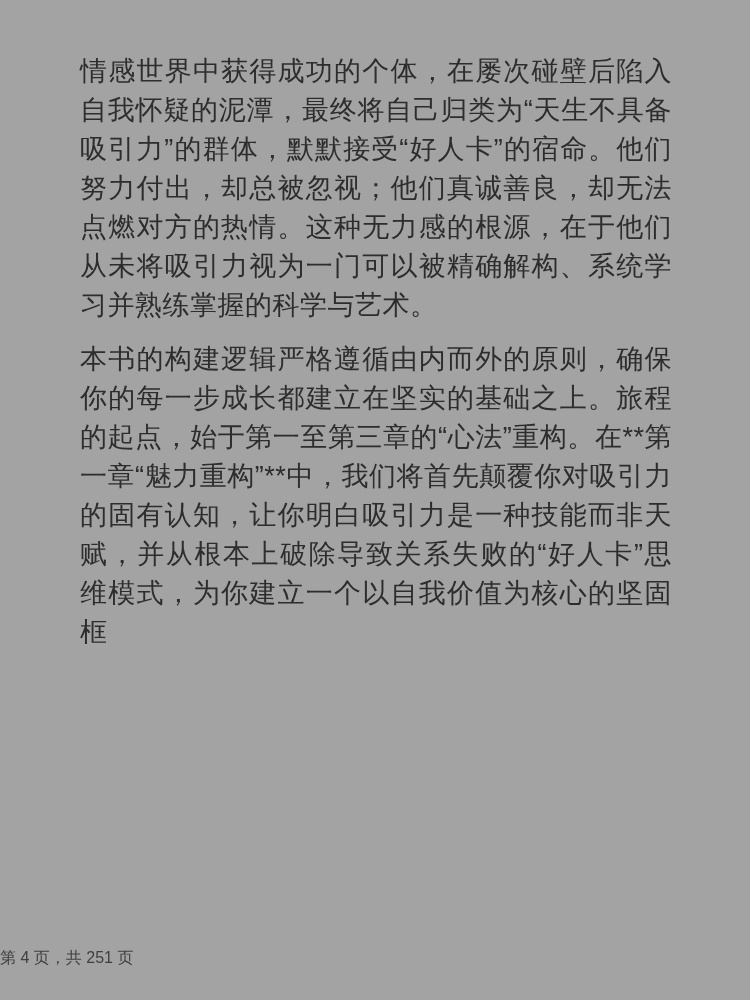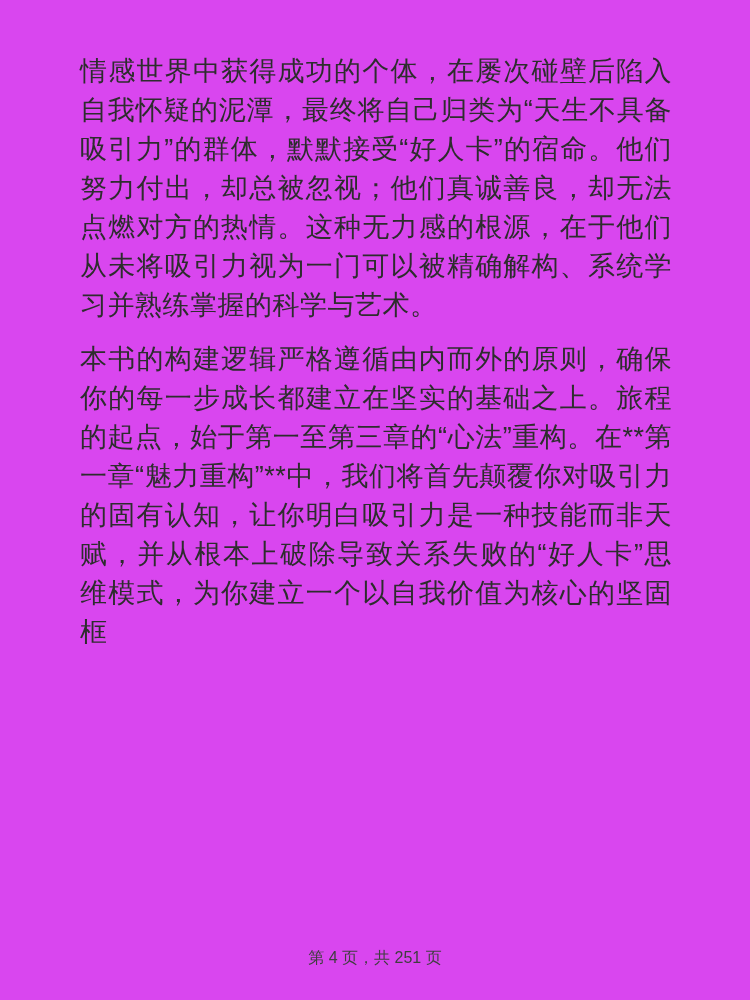--- a/index.html
+++ b/index.html
@@ -10,21 +10,21 @@
   body {
     width: 750px;
     height: 1000px;
     overflow: hidden;
     font-family: "Liberation Sans", "DejaVu Sans", sans-serif;
   }
   .page {
     position: relative;
     width: 750px;
     height: 1000px;
-    background: #d946ef;
+    background: #a3a3a3;
     box-sizing: border-box;
   }
   .text-block {
     position: absolute;
     top: 52px;
     left: 80px;
     width: 592px;
   }
   .text-block p {
     margin: 0 0 15px 0;
@@ -34,21 +34,20 @@
     color: #2d2d2d;
     text-align: justify;
     letter-spacing: 0.5px;
     word-break: break-all;
   }
   .page-footer {
     position: absolute;
     left: 0;
     top: 946px;
     width: 750px;
-    text-align: center;
     font-size: 16px;
     line-height: 24px;
     color: #3f3f3f;
   }
 </style>
 </head>
 <body>
 
 <div class="page">
   <div class="text-block">

